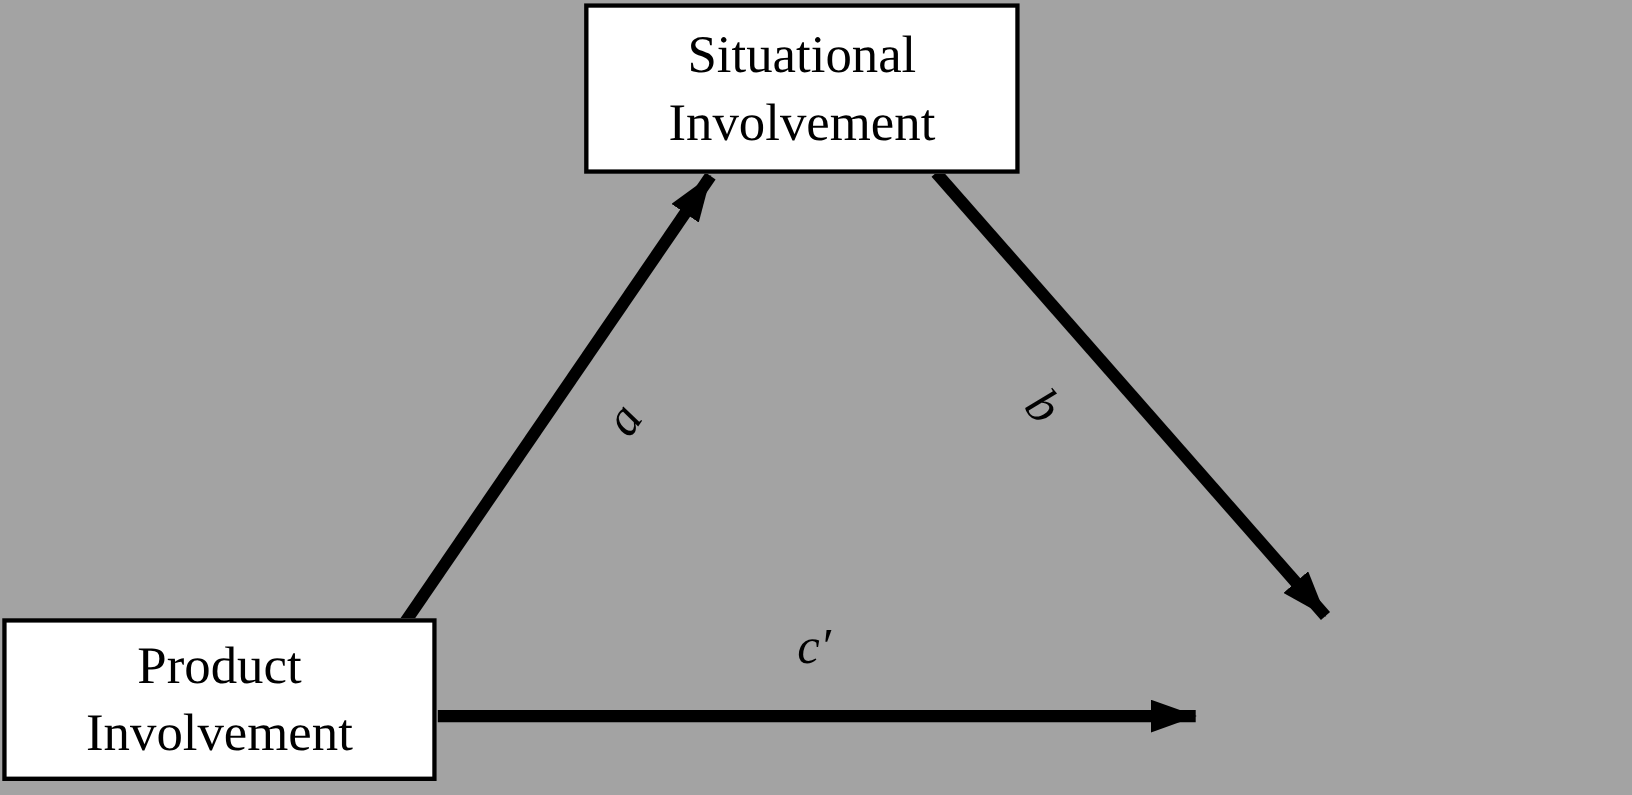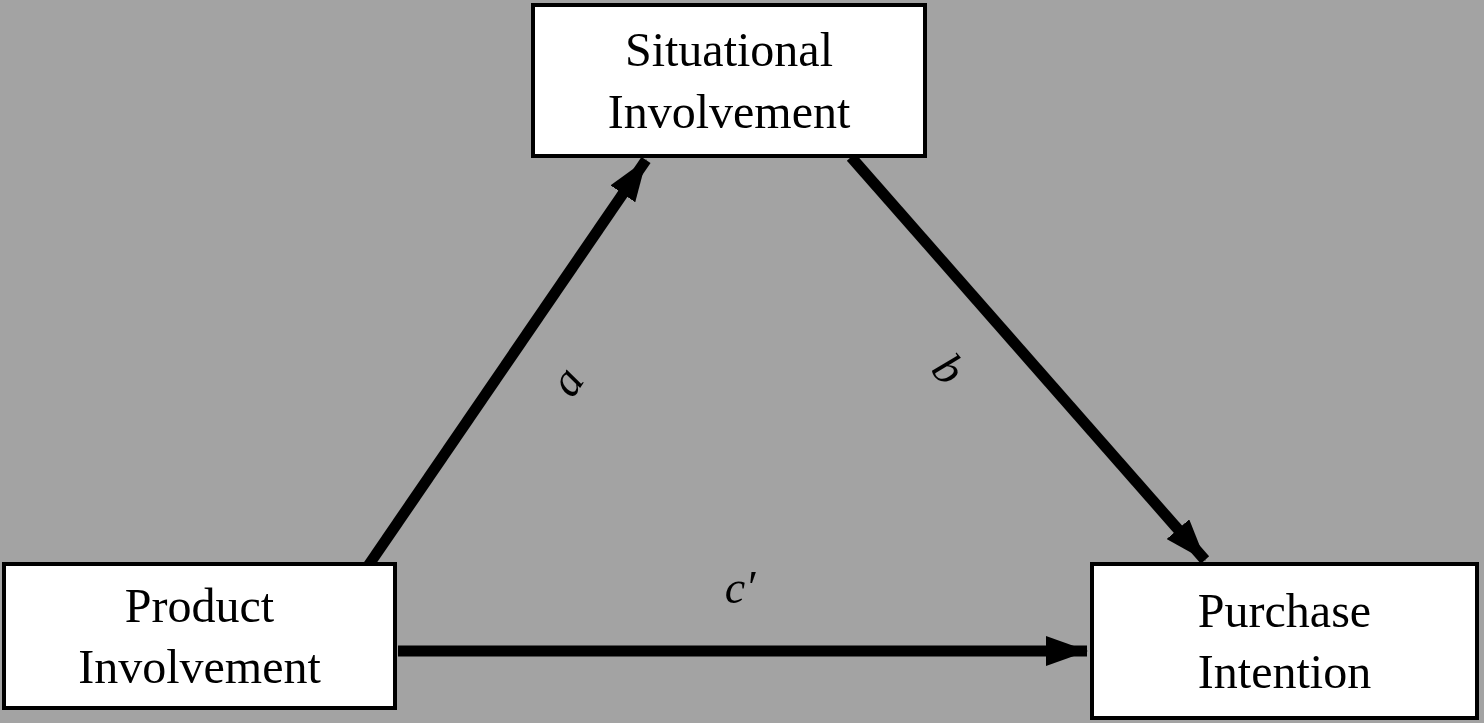--- a/index.html
+++ b/index.html
@@ -73,22 +73,18 @@
   <div class="node node-situational">
     <span class="node-label">Situational
 Involvement</span>
   </div>
 
   <div class="node node-product">
     <span class="node-label">Product
 Involvement</span>
   </div>
 
-  <div class="node node-purchase">
-    <span class="node-label">Purchase
-Intention</span>
-  </div>
 
   <span class="edge-label edge-label-a">a</span>
   <span class="edge-label edge-label-b">b</span>
   <span class="edge-label edge-label-c">c′</span>
 
 </div>
 
 </body></html>

